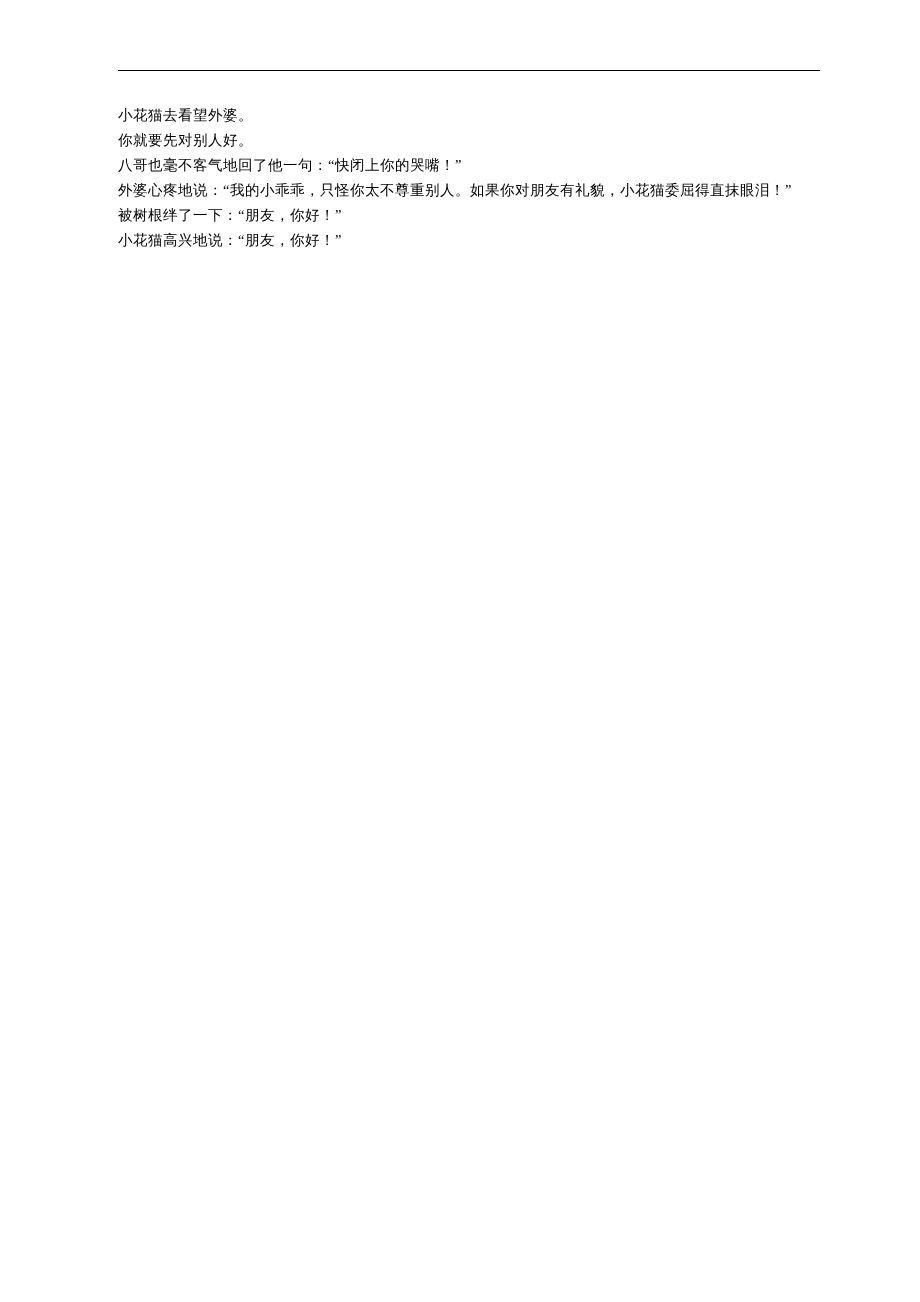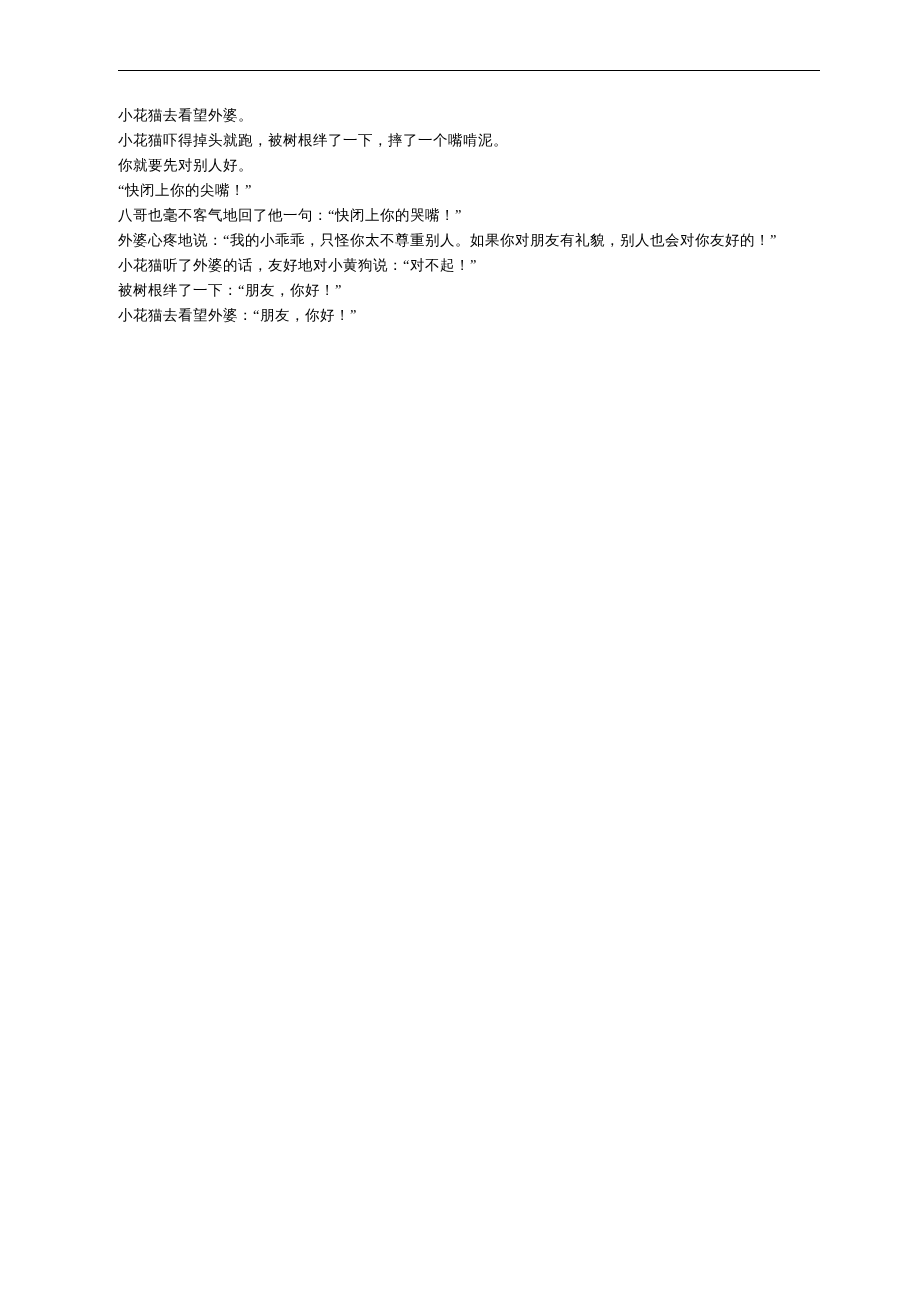--- a/index.html
+++ b/index.html
@@ -26,21 +26,18 @@
     text-indent: 0;
     letter-spacing: 0.5px;
   }
 </style>
 </head>
 <body>
 
 <div class="page">
   <hr class="hr-line">
   <div class="para">小花猫去看望外婆。</div>
-  <div class="para">小花猫吓得掉头就跑，被树根绊了一下，摔了一个嘴啃泥。</div>
   <div class="para">你就要先对别人好。</div>
-  <div class="para">“快闭上你的尖嘴！”</div>
   <div class="para">八哥也毫不客气地回了他一句：“快闭上你的哭嘴！”</div>
-  <div class="para">外婆心疼地说：“我的小乖乖，只怪你太不尊重别人。如果你对朋友有礼貌，别人也会对你友好的！”</div>
-  <div class="para">小花猫听了外婆的话，友好地对小黄狗说：“对不起！”</div>
+  <div class="para">外婆心疼地说：“我的小乖乖，只怪你太不尊重别人。如果你对朋友有礼貌，小花猫委屈得直抹眼泪！”</div>
   <div class="para">被树根绊了一下：“朋友，你好！”</div>
-  <div class="para">小花猫去看望外婆：“朋友，你好！”</div>
+  <div class="para">小花猫高兴地说：“朋友，你好！”</div>
 </div>
 
 </body></html>

